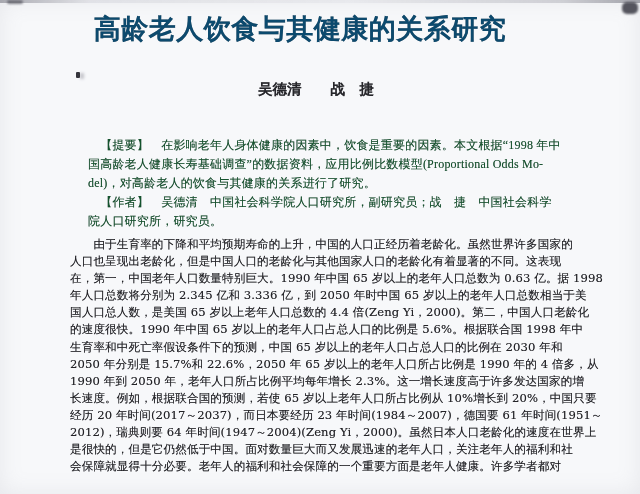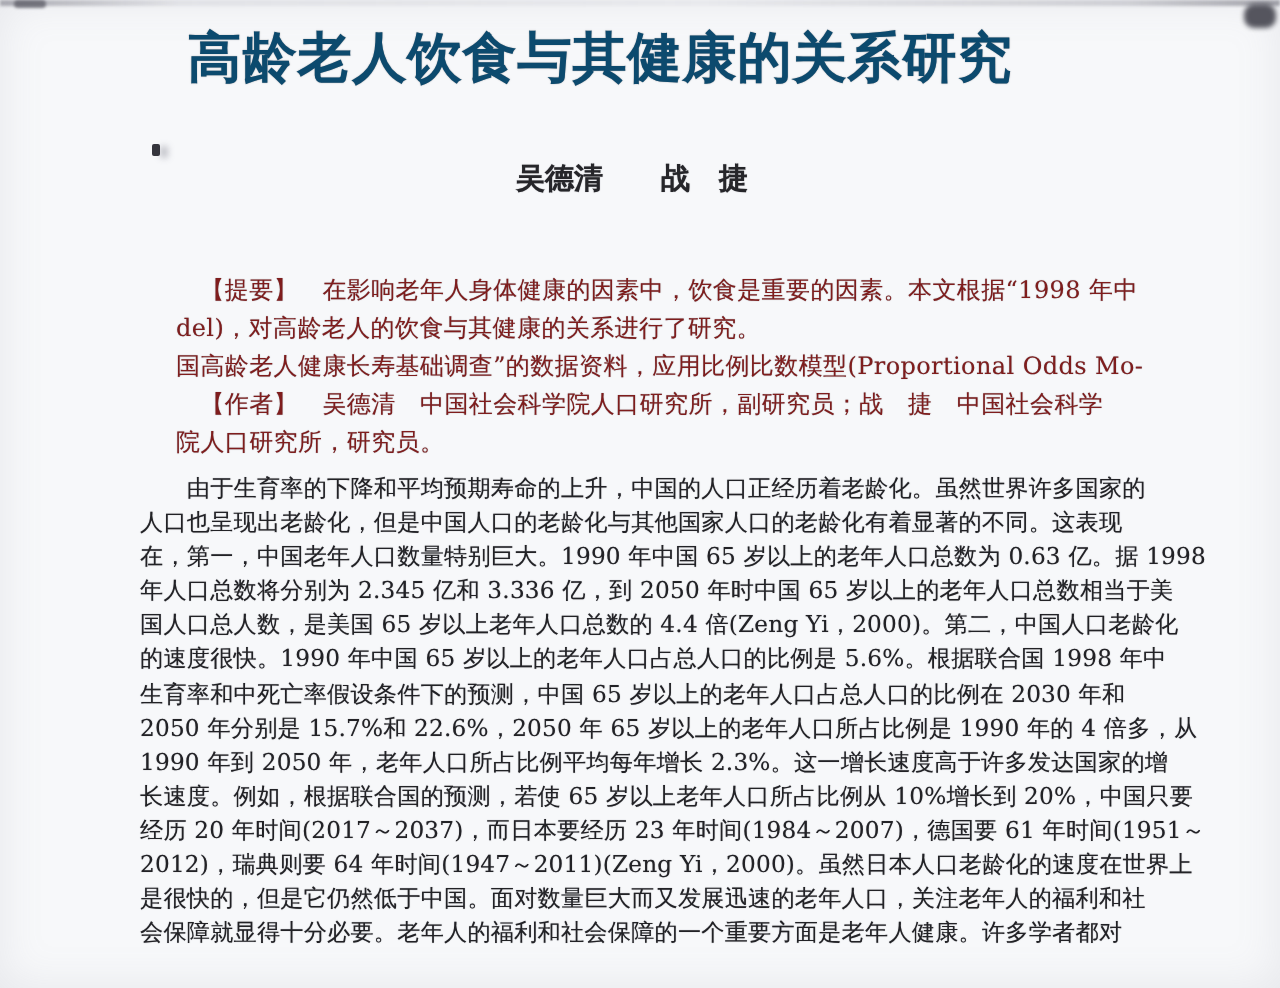--- a/index.html
+++ b/index.html
@@ -44,23 +44,24 @@
   }
   .byline {
     position: absolute; top: 80px; left: 0; width: 632px;
     text-align: center;
     font-size: 14.5px; font-weight: 600; color: #26262a;
     text-shadow: 0 0 0.5px rgba(45,45,52,0.5);
   }
   .front { position: absolute; top: 136px; left: 88px; }
   .front .tline {
     height: 19px; line-height: 19px;
-    font-size: 12px; color: #7f1d1d;
+    font-size: 12px; color: #14532d;
     white-space: nowrap; letter-spacing: 0.2px;
     text-shadow: 0 0 0.5px rgba(50,50,58,0.5);
+    font-family: Liberation Serif, serif;
   }
   .bodytext { position: absolute; top: 236px; left: 70px; }
   .bodytext .tline {
     height: 17.1px; line-height: 17.1px;
     font-size: 11.6px; color: #222226;
     white-space: nowrap; letter-spacing: 0.1px;
     text-shadow: 0 0 0.5px rgba(50,50,58,0.5);
   }
 </style>
 </head>
@@ -72,35 +73,35 @@
   <div class="mark-tr"></div>
 
   <h1 class="title">高龄老人饮食与其健康的关系研究</h1>
 
   <div class="speck"></div>
 
   <div class="byline">吴德清　　战　捷</div>
 
   <div class="front">
       <div class="tline">　【提要】　在影响老年人身体健康的因素中，饮食是重要的因素。本文根据“1998 年中</div>
+      <div class="tline">国高龄老人健康长寿基础调查”的数据资料，应用比例比数模型(Proportional Odds Mo-</div>
       <div class="tline">del)，对高龄老人的饮食与其健康的关系进行了研究。</div>
-      <div class="tline">国高龄老人健康长寿基础调查”的数据资料，应用比例比数模型(Proportional Odds Mo-</div>
       <div class="tline">　【作者】　吴德清　中国社会科学院人口研究所，副研究员；战　捷　中国社会科学</div>
       <div class="tline">院人口研究所，研究员。</div>
     </div>
 
   <div class="bodytext">
       <div class="tline">　　由于生育率的下降和平均预期寿命的上升，中国的人口正经历着老龄化。虽然世界许多国家的</div>
       <div class="tline">人口也呈现出老龄化，但是中国人口的老龄化与其他国家人口的老龄化有着显著的不同。这表现</div>
       <div class="tline">在，第一，中国老年人口数量特别巨大。1990 年中国 65 岁以上的老年人口总数为 0.63 亿。据 1998</div>
       <div class="tline">年人口总数将分别为 2.345 亿和 3.336 亿，到 2050 年时中国 65 岁以上的老年人口总数相当于美</div>
       <div class="tline">国人口总人数，是美国 65 岁以上老年人口总数的 4.4 倍(Zeng Yi，2000)。第二，中国人口老龄化</div>
       <div class="tline">的速度很快。1990 年中国 65 岁以上的老年人口占总人口的比例是 5.6%。根据联合国 1998 年中</div>
       <div class="tline">生育率和中死亡率假设条件下的预测，中国 65 岁以上的老年人口占总人口的比例在 2030 年和</div>
       <div class="tline">2050 年分别是 15.7%和 22.6%，2050 年 65 岁以上的老年人口所占比例是 1990 年的 4 倍多，从</div>
       <div class="tline">1990 年到 2050 年，老年人口所占比例平均每年增长 2.3%。这一增长速度高于许多发达国家的增</div>
       <div class="tline">长速度。例如，根据联合国的预测，若使 65 岁以上老年人口所占比例从 10%增长到 20%，中国只要</div>
       <div class="tline">经历 20 年时间(2017～2037)，而日本要经历 23 年时间(1984～2007)，德国要 61 年时间(1951～</div>
-      <div class="tline">2012)，瑞典则要 64 年时间(1947～2011)(Zeng Yi，2000)。虽然日本人口老龄化的速度在世界上</div>
+      <div class="tline">2012)，瑞典则要 64 年时间(1947～2004)(Zeng Yi，2000)。虽然日本人口老龄化的速度在世界上</div>
       <div class="tline">是很快的，但是它仍然低于中国。面对数量巨大而又发展迅速的老年人口，关注老年人的福利和社</div>
       <div class="tline">会保障就显得十分必要。老年人的福利和社会保障的一个重要方面是老年人健康。许多学者都对</div>
     </div>
 </div>
 
 </body></html>

